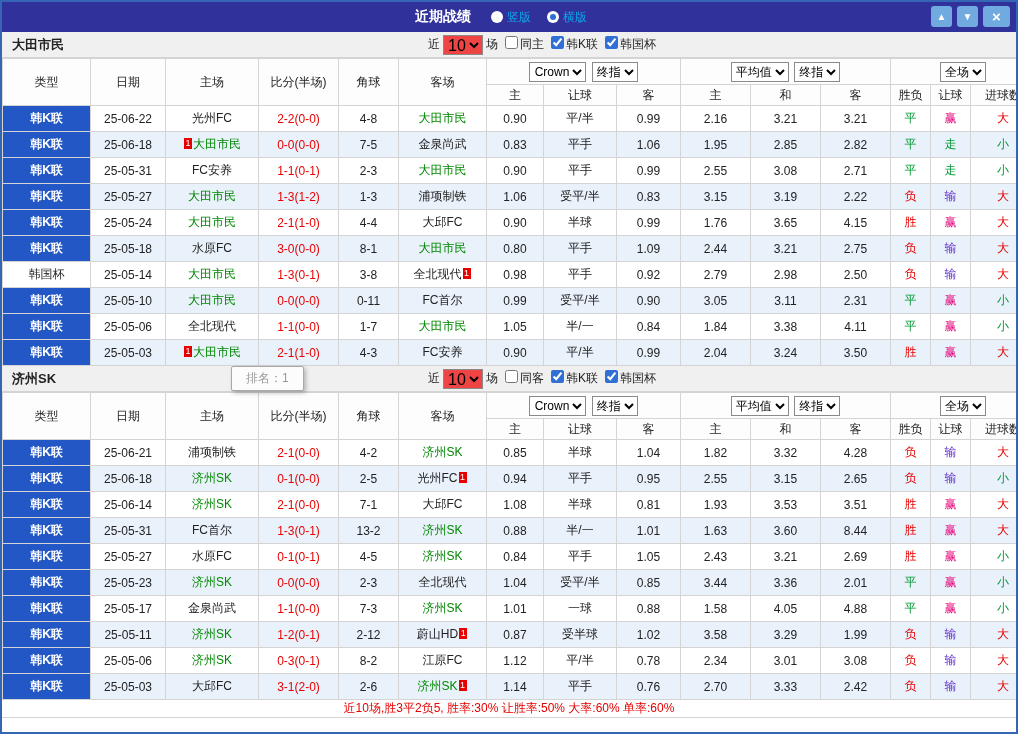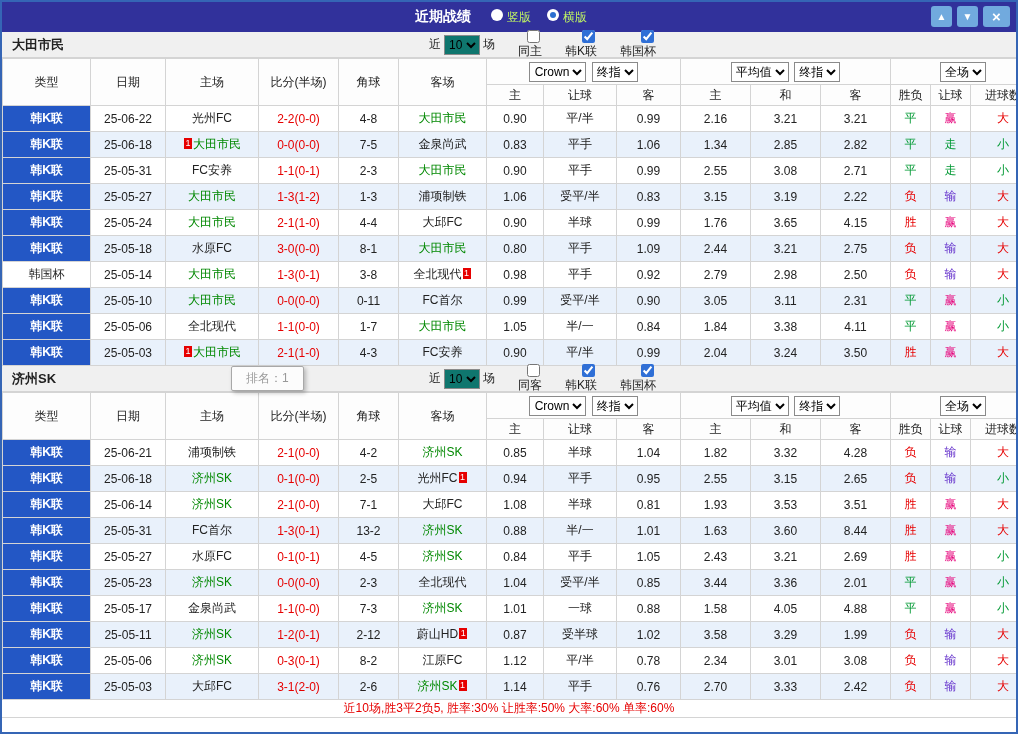--- a/index.html
+++ b/index.html
@@ -2,33 +2,33 @@
 <html><head>
 <meta charset="utf-8">
 <style>
   * { box-sizing: border-box; }
   body { margin: 0; font-family: "Liberation Sans", "DejaVu Sans", sans-serif; font-size: 12px; color: #222; background: #fff; }
   .page { position: relative; width: 1018px; height: 734px; border: 2px solid #3565b5; background: #fff; overflow: hidden; }
 
   
   .titlebar { height: 30px; background: #31319b; display: flex; align-items: center; justify-content: center; position: relative; }
   .titlebar .title { color: #fff; font-weight: bold; font-size: 14px; margin-right: 20px; }
-  .radio { display: inline-flex; align-items: flex-start; gap: 4px; color: #bef264; margin-right: 16px; cursor: pointer; }
+  .radio { display: inline-flex; align-items: center; gap: 4px; color: #0ea5e9; margin-right: 16px; cursor: pointer; }
   .radio-dot { width: 12px; height: 12px; background: #fff; border-radius: 50%; display: inline-block; position: relative; }
   .radio-dot.sel::after { content: ''; position: absolute; left: 3px; top: 3px; right: 3px; bottom: 3px; background: #2c6fd0; border-radius: 50%; }
   .tb-buttons { position: absolute; right: 6px; top: 4px; display: flex; gap: 5px; }
   .tb-btn { min-width: 21px; height: 21px; padding: 0 3px; background: #71aade; color: #fff; display: flex; align-items: center; justify-content: center; border-radius: 3px; font-size: 10px; cursor: pointer; }
   .tb-btn.close { min-width: 27px; font-size: 15px; font-weight: bold; }
 
   
   .sec-header { height: 26px; background: #f0f0f0; border-bottom: 1px solid #d4d4d4; display: flex; align-items: center; position: relative; }
   .team-name { font-weight: bold; font-size: 13px; padding-left: 10px; }
   .filters { display: flex; align-items: center; gap: 3px; margin-left: auto; margin-right: 360px; }
-  .fsel { height: 20px; font-size: 12px; border: 1px solid #8a8a8a; background: #0f766e; }
-  .chk { display: inline-flex; align-items: flex-end; margin-left: 20px; cursor: pointer; flex-direction: column; }
+  .fsel { height: 20px; font-size: 16px; border: 1px solid #8a8a8a; background: #ef4444; }
+  .chk { display: inline-flex; align-items: flex-start; margin-left: 4px; cursor: pointer; }
   .chk input { width: 13px; height: 13px; margin: 0 2px 0 0; accent-color: #2f6fd6; }
 
   
   table { width: 100%; border-collapse: collapse; table-layout: fixed; }
   th, td { border: 1px solid #d4d4d4; text-align: center; padding: 0; white-space: nowrap; overflow: hidden; font-weight: normal; }
   thead .h-top th { height: 26px; background: #fdfdfd; }
   thead .h-sub th { height: 21px; background: #fdfdfd; }
   .hsel { height: 20px; font-size: 12px; border: 1px solid #8a8a8a; background: #fff; margin: 0 1px; text-align: right; }
   tbody td { height: 26px; background: #fff; }
   tbody tr.alt td { background: #e9f1fb; }
@@ -168,21 +168,21 @@
           <tr class="alt">
     <td class="c-type">韩K联</td>
     <td>25-06-18</td>
     <td><span class="badge">1</span><span class="self">大田市民</span></td>
     <td class="c-score">0-0(0-0)</td>
     <td>7-5</td>
     <td><span>金泉尚武</span></td>
     <td>0.83</td>
     <td>平手</td>
     <td>1.06</td>
-    <td>1.34</td>
+    <td>1.95</td>
     <td>2.85</td>
     <td>2.82</td>
     <td class="c-green">平</td>
     <td class="c-green">走</td>
     <td class="c-green">小</td>
   </tr>
           <tr>
     <td class="c-type">韩K联</td>
     <td>25-05-31</td>
     <td><span>FC安养</span></td>

